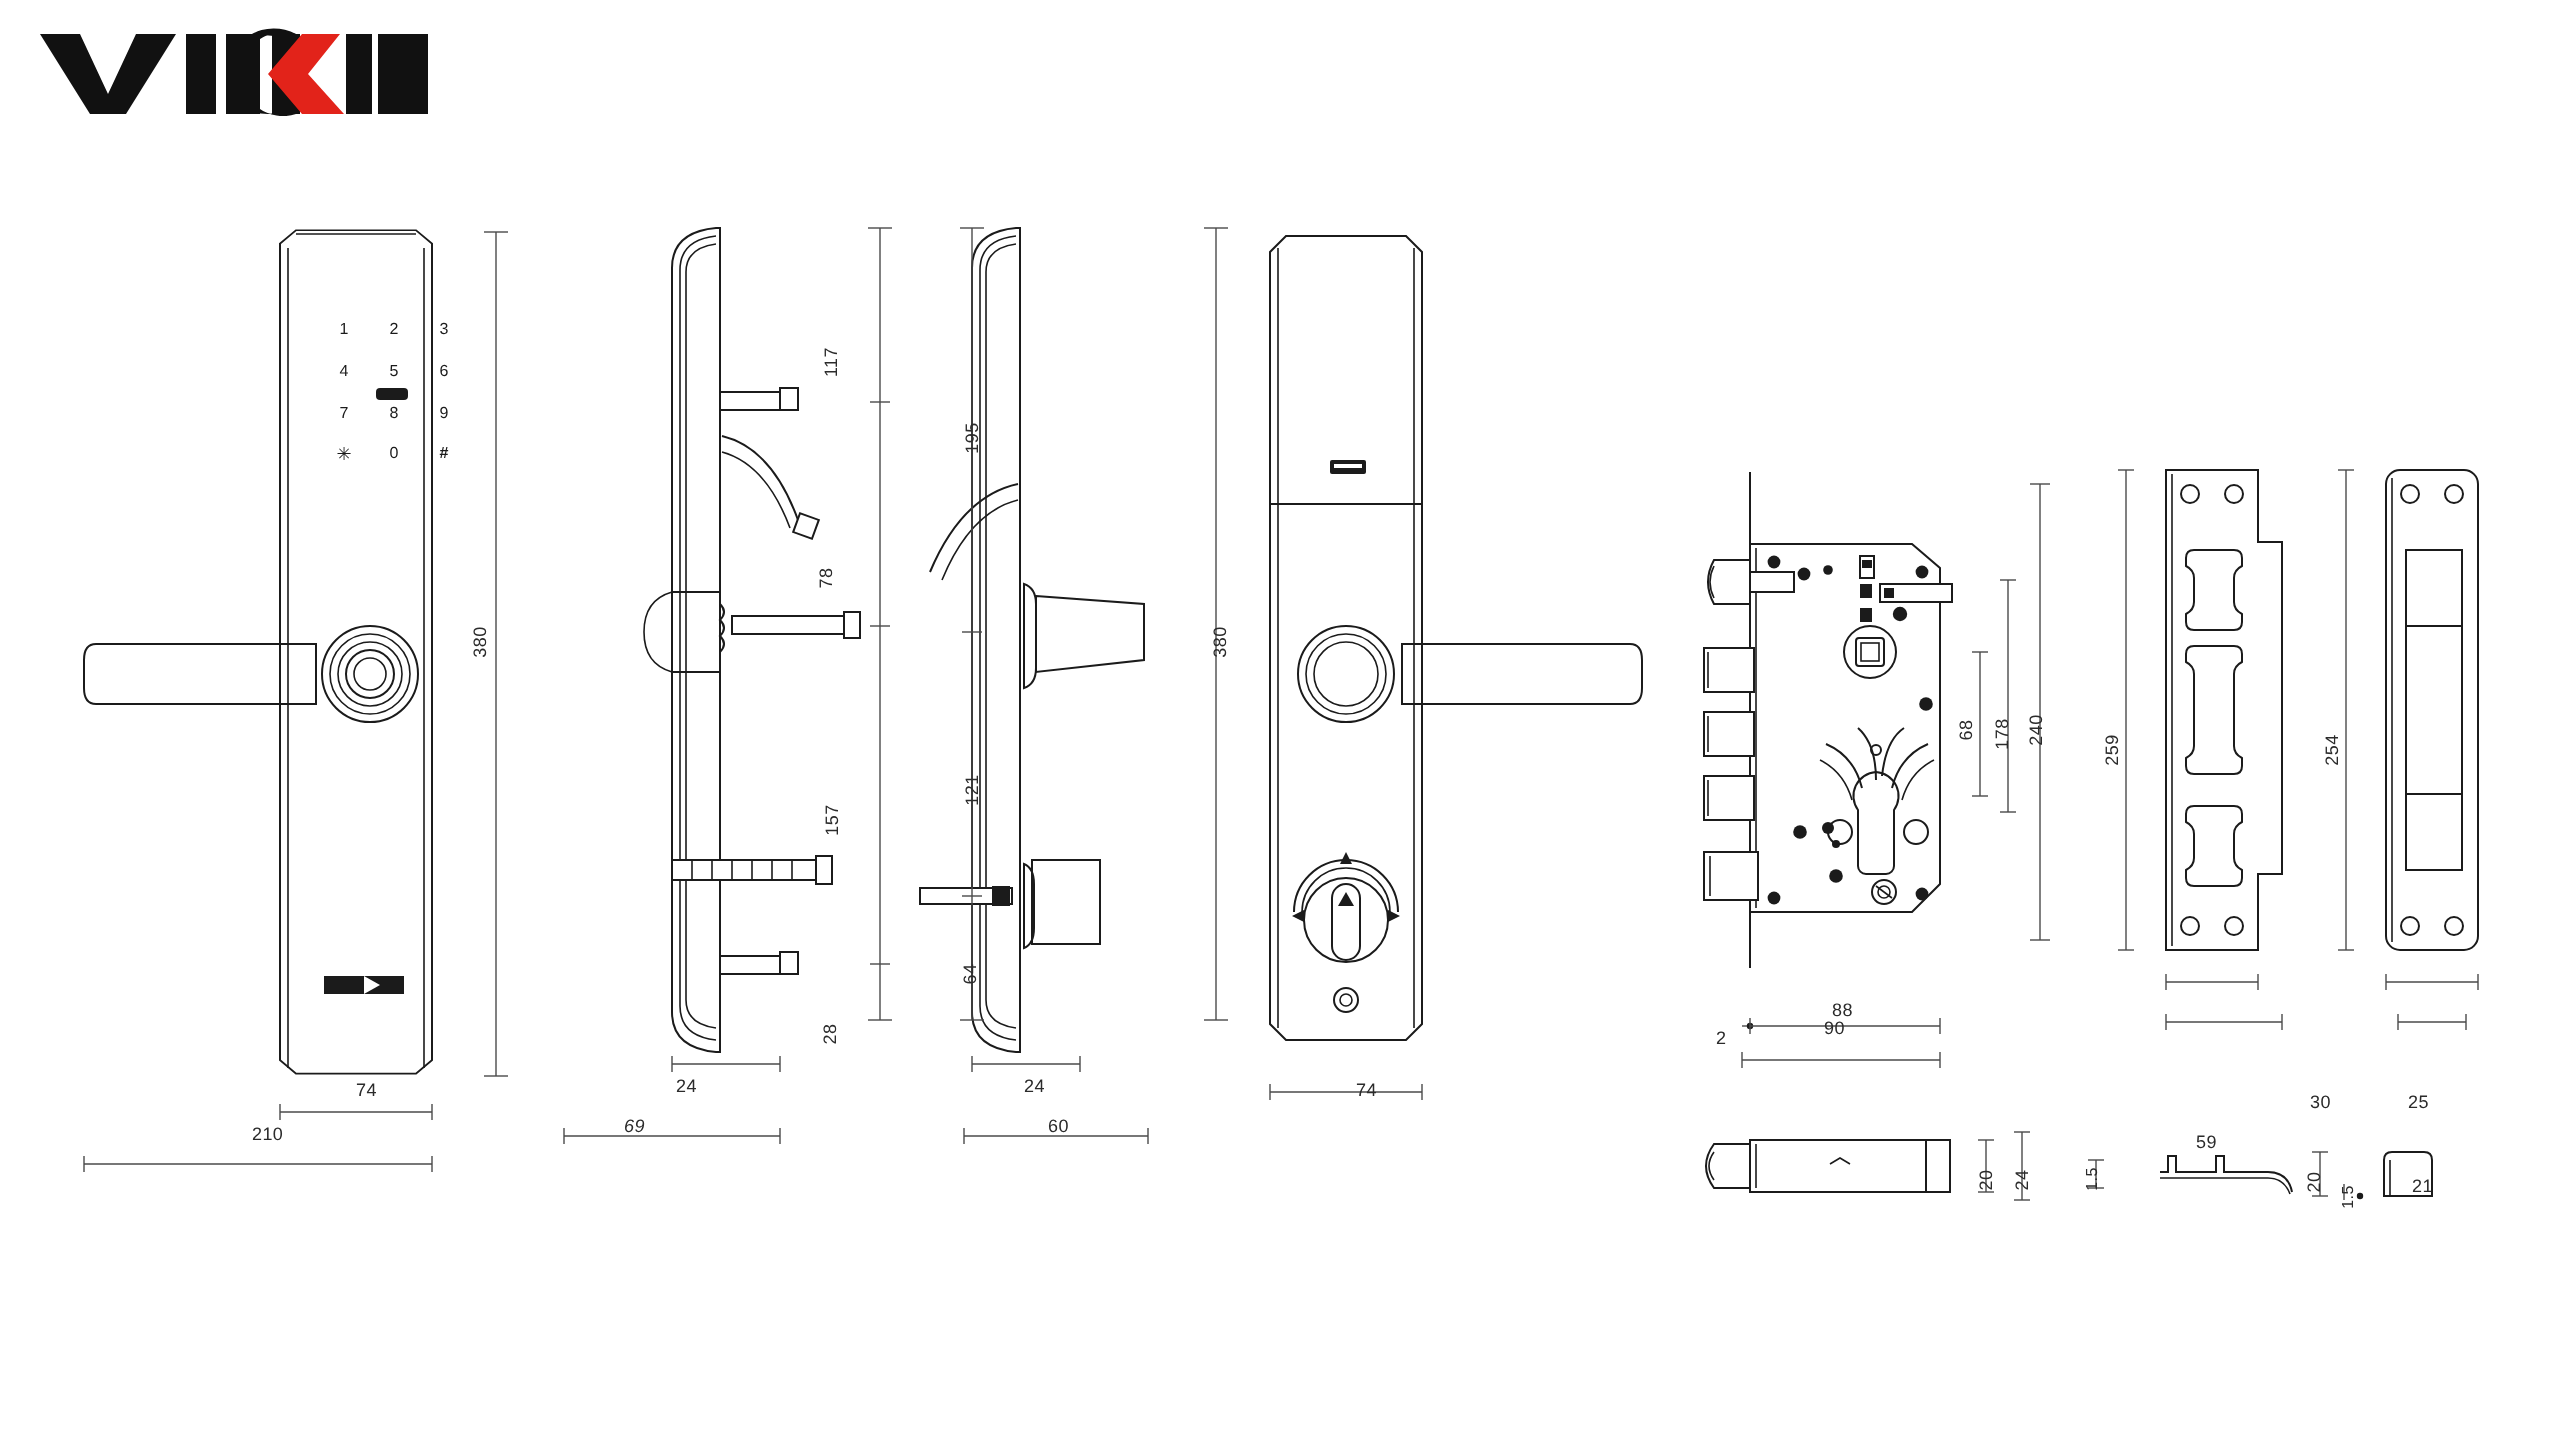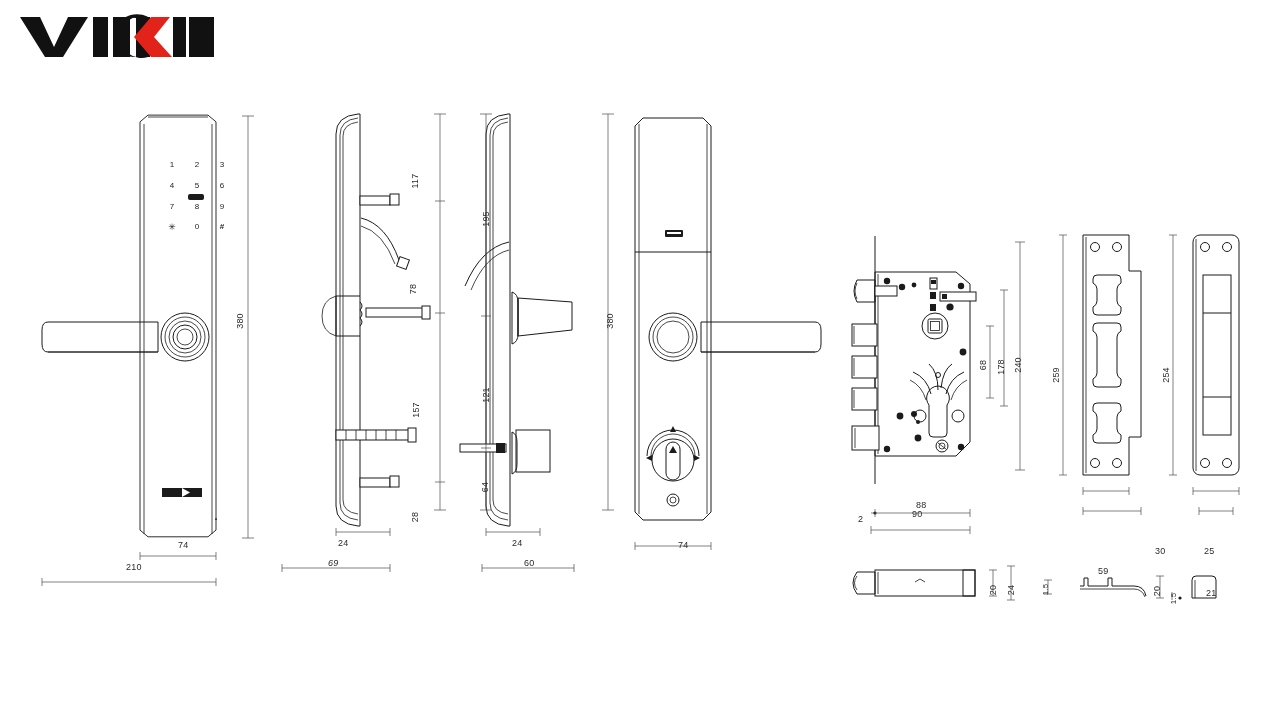--- a/index.html
+++ b/index.html
@@ -190,21 +190,21 @@
       <line x1="4" y1="8" x2="4" y2="16"></line>
       <line x1="112" y1="8" x2="112" y2="16"></line>
     </g>
   </svg>
 
   <div class="dlabel v" style="left:408px;top:176px;">117</div>
   <div class="dlabel v" style="left:408px;top:284px;">78</div>
   <div class="dlabel v" style="left:408px;top:405px;">157</div>
   <div class="dlabel v" style="left:410px;top:512px;">28</div>
   <div class="dlabel" style="left:338px;top:538px;">24</div>
-  <div class="dlabel" style="left:328px;top:558px;font-style:italic;">69</div>
+  <div class="dlabel" style="left:312px;top:558px;font-style:italic;">69</div>
 
   <svg class="dwg" style="left:460px;top:100px;width:175px;height:450px;" viewBox="0 0 175 450">
 
     <path class="ln" d="M48 14 q-22 2 -22 20 v372 q0 18 22 20 L50 426 L50 14 Z"></path>
     <path class="ln-t" d="M48 18 q-18 2 -18 17 v368 q0 15 18 17"></path>
     <path class="ln-t" d="M48 22 q-15 2 -15 14 v364 q0 12 15 14"></path>
 
     <path class="ln" d="M49 142 q-28 6 -44 44"></path>
     <path class="ln-t" d="M49 150 q-24 6 -38 40"></path>
 

